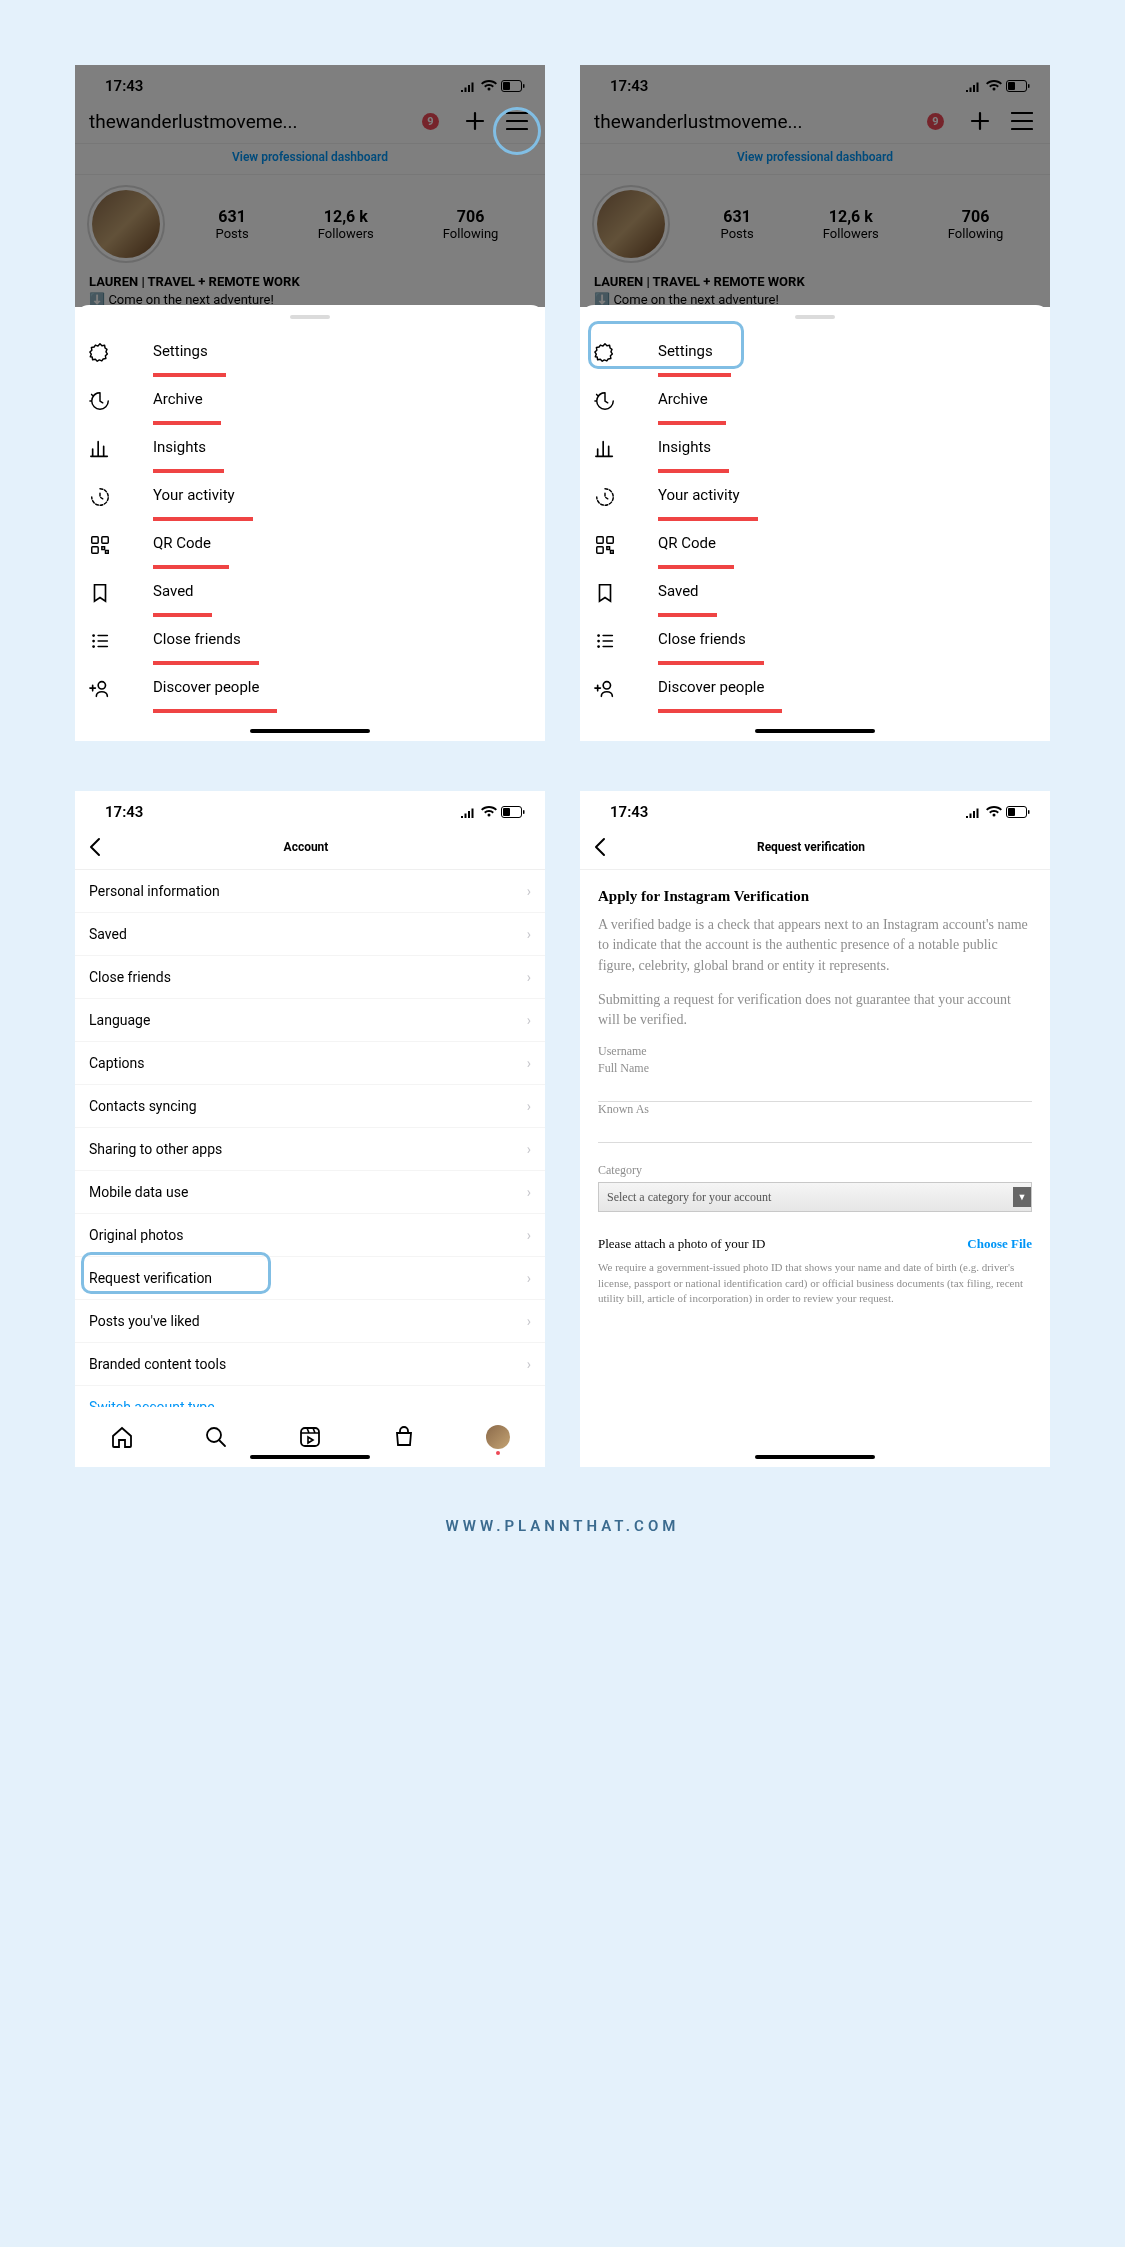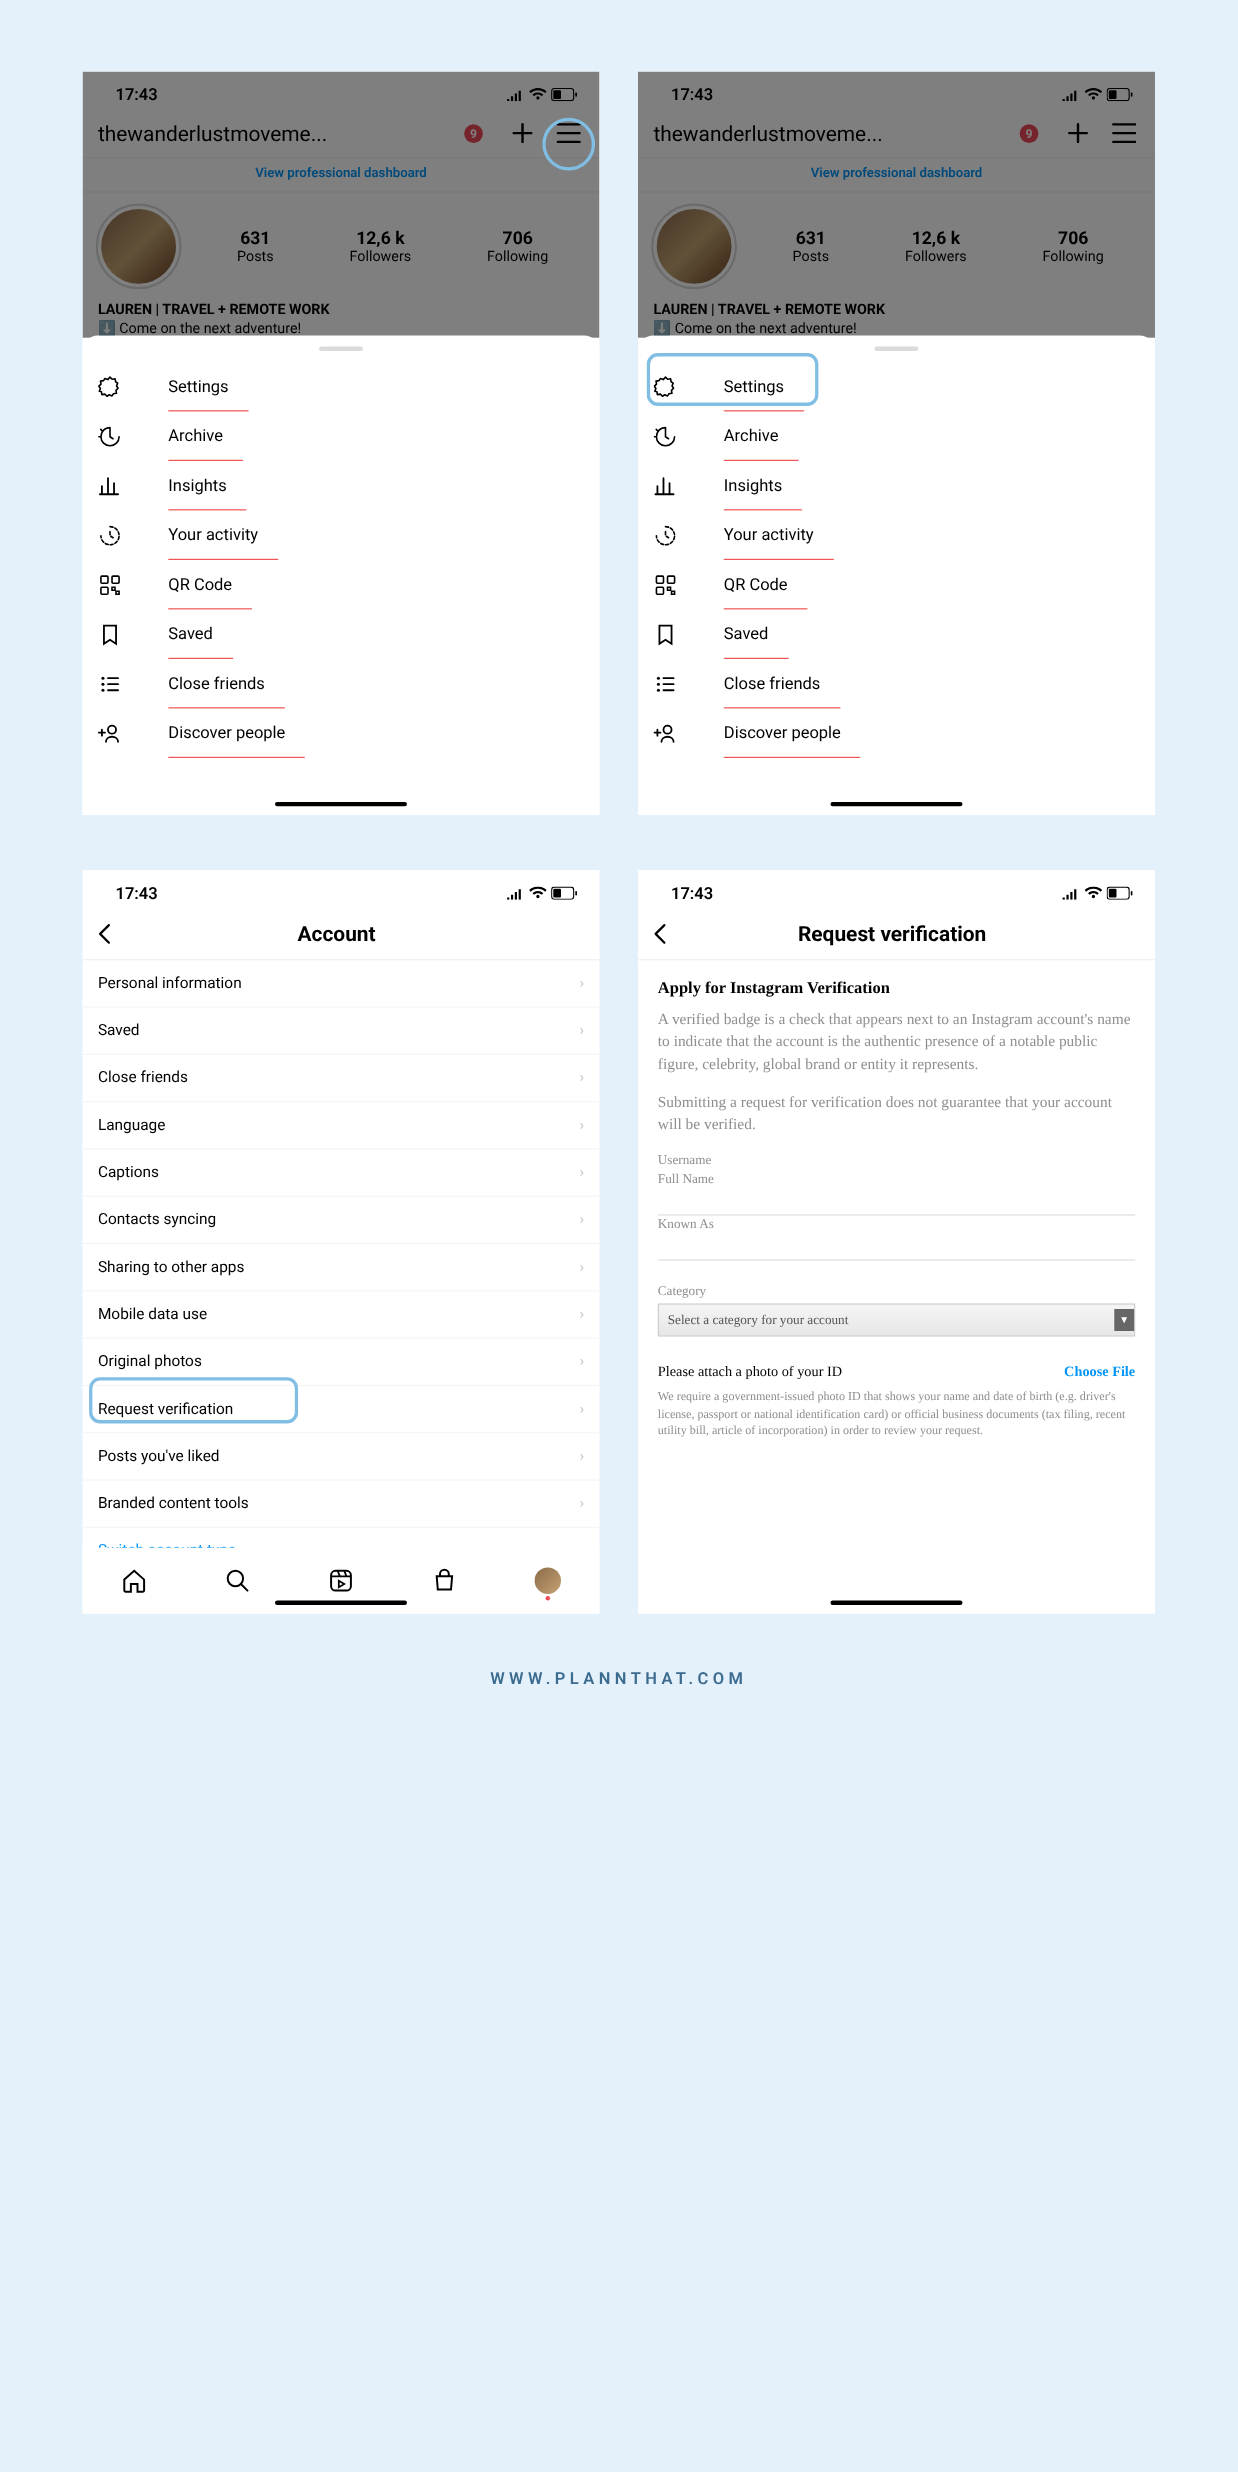--- a/index.html
+++ b/index.html
@@ -124,21 +124,21 @@
       background: #dbdbdb;
       border-radius: 2px;
       margin: 10px auto;
     }
     .menu-item {
       display: flex;
       align-items: center;
       padding: 13px 18px;
       gap: 16px;
       font-size: 15px;
-      border-bottom: 1px solid #ef4444;
+      border-bottom: 4px solid #ef4444;
       margin-left: 42px;
       padding-left: 0;
       margin-right: 14px;
       position: relative;
     }
     .menu-item-wrap {
       display: flex;
       align-items: center;
       padding: 0 0 0 14px;
     }
@@ -178,21 +178,21 @@
     
     .nav-header {
       display: flex;
       align-items: center;
       padding: 8px 14px 12px 14px;
       border-bottom: 1px solid #efefef;
     }
     .nav-title {
       flex: 1;
       text-align: center;
-      font-size: 19px;
+      font-size: 12px;
       font-weight: 700;
       margin-left: -20px;
     }
     .settings-list { }
     .settings-item {
       display: flex;
       align-items: center;
       justify-content: space-between;
       padding: 13px 14px;
       font-size: 14px;

